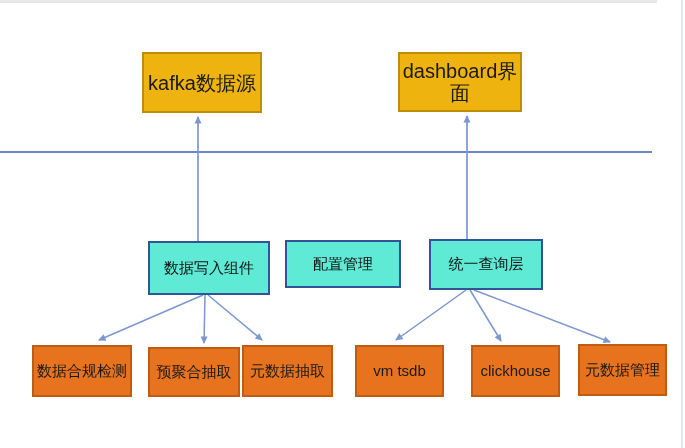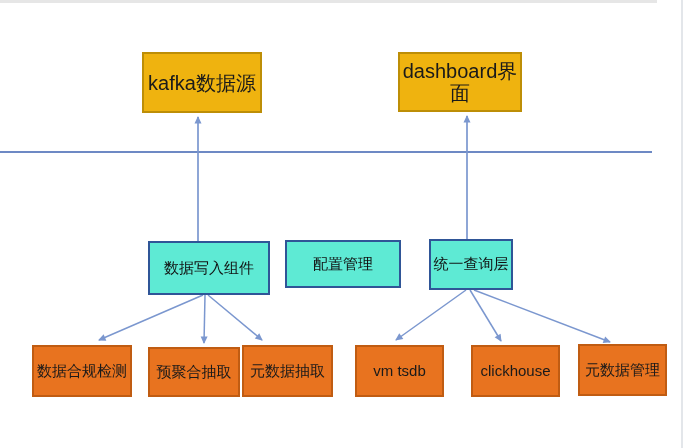--- a/index.html
+++ b/index.html
@@ -59,21 +59,21 @@
   .node.storage {
     background: #e8731f;
     border: 2px solid #c05c12;
   }
 
   .n-kafka       { left: 142px; top:  52px; width: 120px; height: 61px; }
   .n-dashboard   { left: 398px; top:  52px; width: 124px; height: 60px; }
 
   .n-writer      { left: 148px; top: 241px; width: 122px; height: 54px; }
   .n-config      { left: 285px; top: 240px; width: 116px; height: 48px; }
-  .n-query       { left: 429px; top: 239px; width:  84px; height: 51px; }
+  .n-query       { left: 429px; top: 239px; width:  114px; height: 51px; }
 
   .n-compliance  { left:  32px; top: 345px; width: 100px; height: 52px; }
   .n-preagg      { left: 148px; top: 347px; width:  92px; height: 50px; }
   .n-metaextract { left: 242px; top: 345px; width:  91px; height: 52px; text-align: center; }
   .n-vmtsdb      { left: 355px; top: 345px; width:  89px; height: 52px; }
   .n-clickhouse  { left: 471px; top: 345px; width:  89px; height: 52px; }
   .n-metamanage  { left: 578px; top: 344px; width:  89px; height: 52px; }
 </style>
 </head>
 <body>

